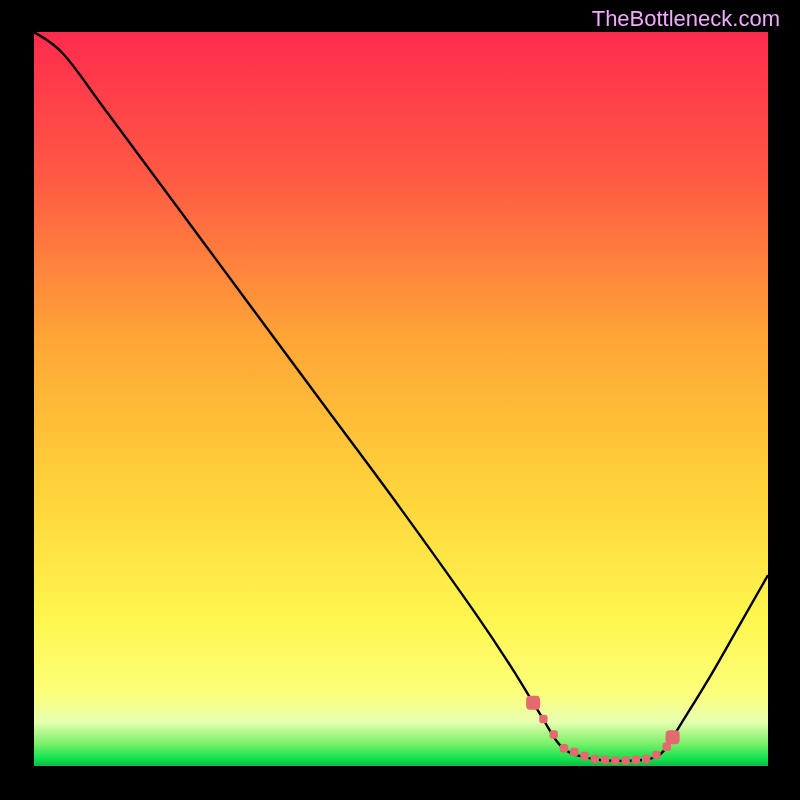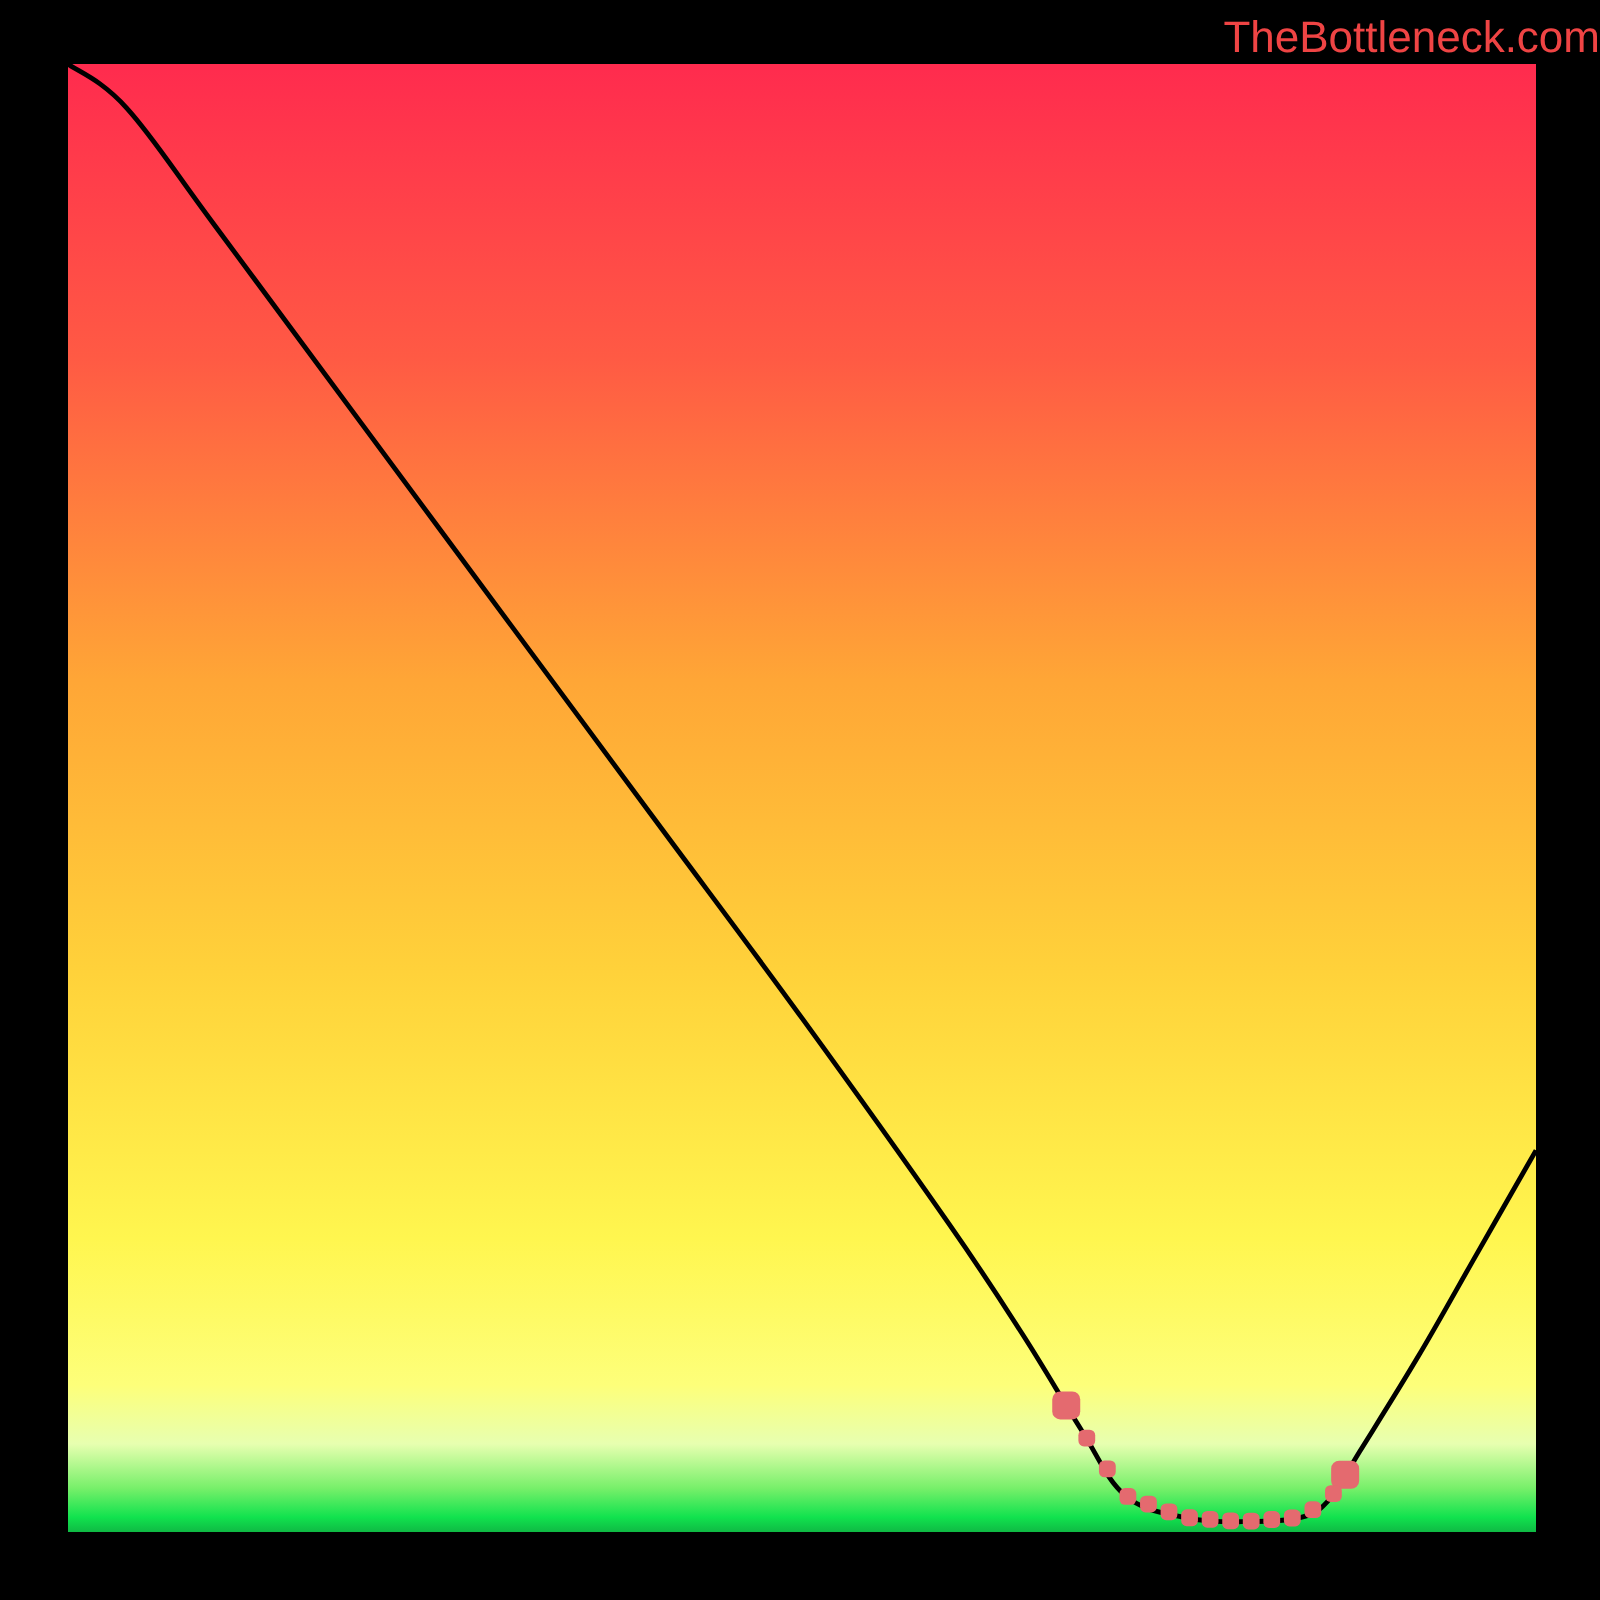--- a/index.html
+++ b/index.html
@@ -7,22 +7,22 @@
     padding: 0;
     background: #000;
     width: 800px;
     height: 800px;
     position: relative;
     font-family: Arial, sans-serif;
   }
   .watermark {
     position: absolute;
     top: 6px;
-    right: 0;
-    color: #ef4444;
+    right: 20px;
+    color: #f0abfc;
     font-size: 22px;
     font-weight: 500;
     z-index: 10;
   }
   .plot {
     position: absolute;
     left: 34px;
     top: 32px;
     width: 734px;
     height: 734px;

